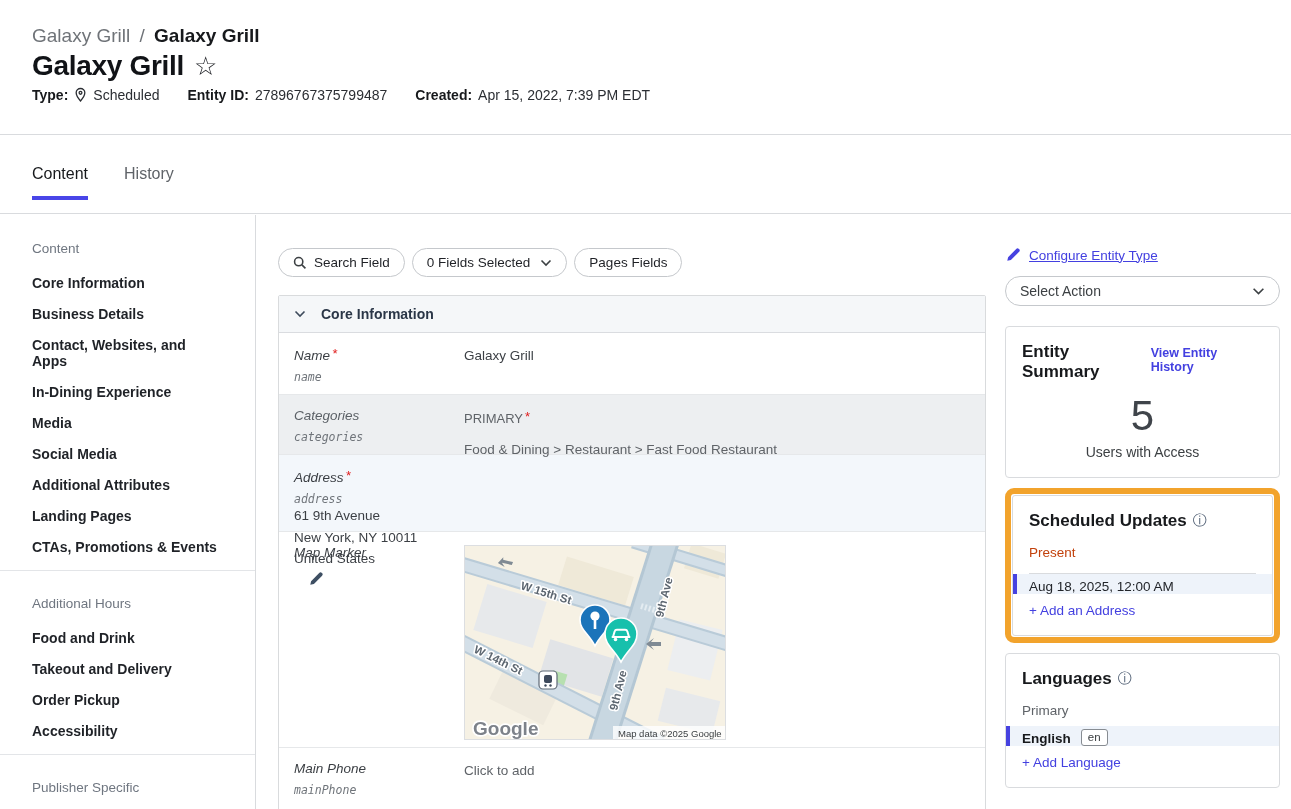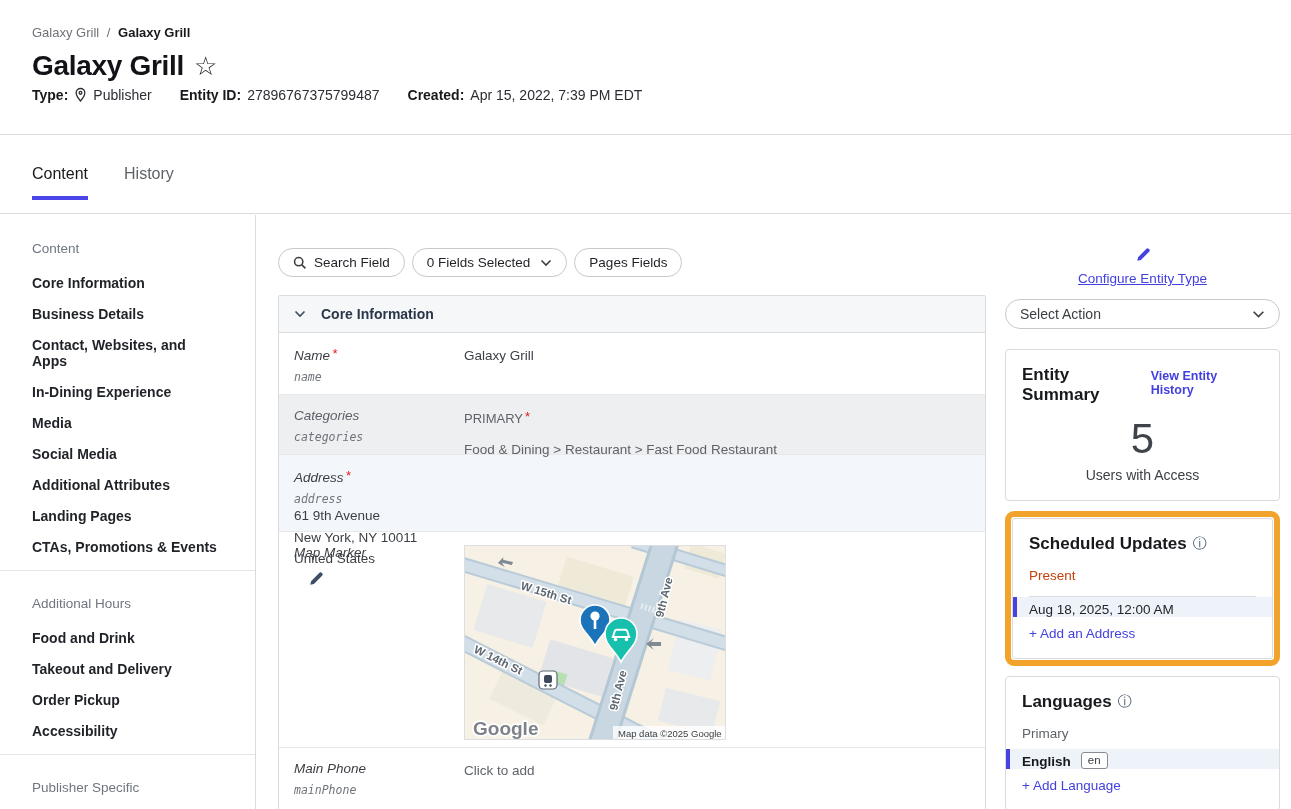--- a/index.html
+++ b/index.html
@@ -5,21 +5,21 @@
   * { margin:0; padding:0; box-sizing:border-box; }
   html,body { width:1291px; height:809px; }
   body {
     position:relative; overflow:hidden; background:#fff;
     font-family:"Liberation Sans", sans-serif; color:#1f2126;
   }
   svg { display:block; }
 
   
   .page-header { position:absolute; top:0; left:0; right:0; height:135px; border-bottom:1px solid #d9dbde; background:#fff; }
-  .breadcrumb { position:absolute; top:25px; left:32px; font-size:13px; color:#6f7378; }
+  .breadcrumb { position:absolute; top:25px; left:32px; font-size:19px; color:#6f7378; }
   .breadcrumb .crumb-parent { color:#6f7378; }
   .breadcrumb .crumb-sep { margin:0 4px; }
   .breadcrumb .crumb-current { color:#17191c; font-weight:700; }
   .page-title-row { position:absolute; top:50px; left:32px; display:flex; align-items:center; }
   .page-title { font-size:28px; font-weight:800; color:#111317; letter-spacing:-0.3px; }
   .star { font-size:26px; font-weight:400; margin-left:10px; color:#1f2126; line-height:1; cursor:pointer; }
   .meta-row { position:absolute; top:87px; left:32px; display:flex; align-items:center; font-size:14px; color:#2b2e33; }
   .meta-label { font-weight:700; color:#17191c; margin-right:6px; }
   .meta-group { display:flex; align-items:center; }
   .meta-gap { margin-left:28px; }
@@ -61,21 +61,21 @@
   .api-name { font-family:"DejaVu Sans Mono", monospace; font-size:11.5px; color:#6f747a; margin-top:7px; }
   .value-col { flex:1; font-size:13.5px; color:#3b3f44; line-height:1.45; }
   .value-gray { color:#5f6368; }
   .cat-primary { color:#5f6368; font-size:13px; margin-bottom:11px; }
   .addr-line { margin-bottom:2px; }
   .row-edit { width:30px; flex-shrink:0; color:#3e4f63; display:flex; justify-content:flex-end; cursor:pointer; }
   .map-frame { width:262px; height:195px; border:1px solid #dcdee1; overflow:hidden; cursor:pointer; }
 
   
   .rightpanel { position:absolute; left:1005px; top:214px; width:275px; bottom:0; }
-  .configure-row { margin-top:33px; display:flex; align-items:center; gap:8px;flex-direction:column; }
+  .configure-row { margin-top:33px; display:flex; align-items:center; gap:8px; }
   .configure-row .edit-pencil { color:#4642e0; }
   .link { color:#4340e0; cursor:pointer; }
   .configure-link { font-size:13.5px; text-decoration:underline; }
   .select-action { margin-top:13px; height:30px; border:1px solid #c5c8cc; border-radius:15px; background:#fff; display:flex; align-items:center; padding:0 14px; font-size:14px; color:#3c4043; cursor:pointer; }
   .select-action .chev { margin-left:auto; color:#3c4043; }
 
   .card { margin-top:20px; border:1px solid #d9dbde; border-radius:4px; background:#fff; padding:15px 16px 17px; }
   .card-head { display:flex; align-items:baseline; }
   .card-title { font-size:17px; font-weight:700; color:#17191c; }
   .info-icon { font-size:14px; color:#44546a; margin-left:6px; cursor:pointer; }
@@ -107,21 +107,21 @@
   </div>
   <div class="meta-row">
     <div class="meta-group">
       <span class="meta-label">Type:</span>
       <span class="pin-icon">
         <svg width="13" height="16" viewBox="0 0 24 28" fill="none" stroke="currentColor" stroke-width="2.4">
           <path d="M12 2C7.6 2 4 5.6 4 10c0 6 8 15 8 15s8-9 8-15c0-4.4-3.6-8-8-8z"></path>
           <circle cx="12" cy="10" r="2.6"></circle>
         </svg>
       </span>
-      <span>Publisher</span>
+      <span>Scheduled</span>
     </div>
     <div class="meta-group meta-gap">
       <span class="meta-label">Entity ID:</span>
       <span>27896767375799487</span>
     </div>
     <div class="meta-group meta-gap">
       <span class="meta-label">Created:</span>
       <span>Apr 15, 2022, 7:39 PM EDT</span>
     </div>
   </div>

